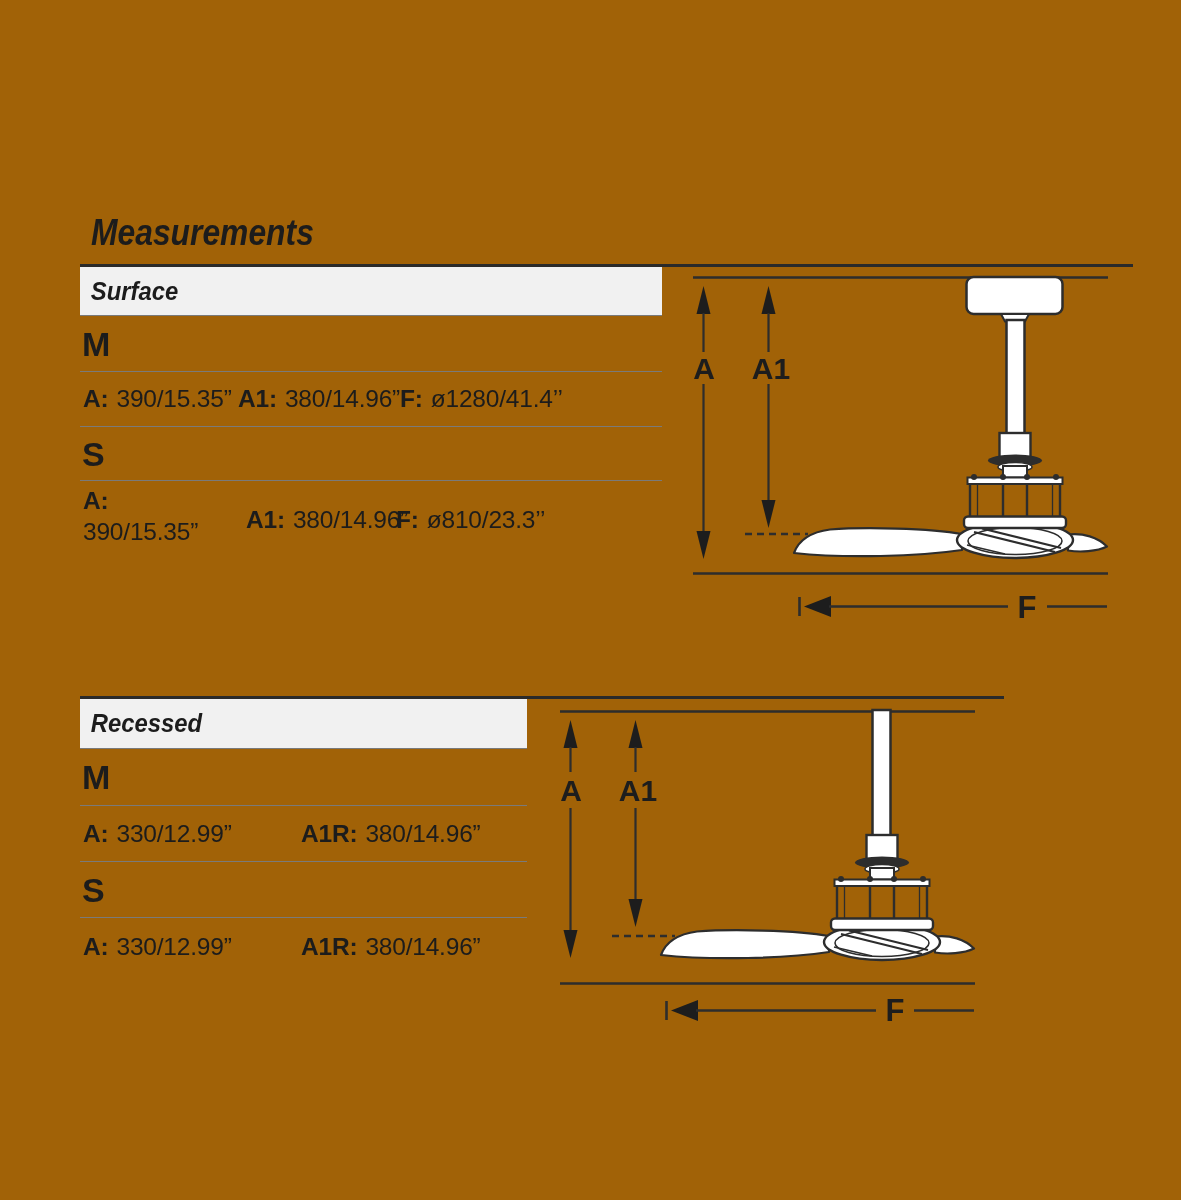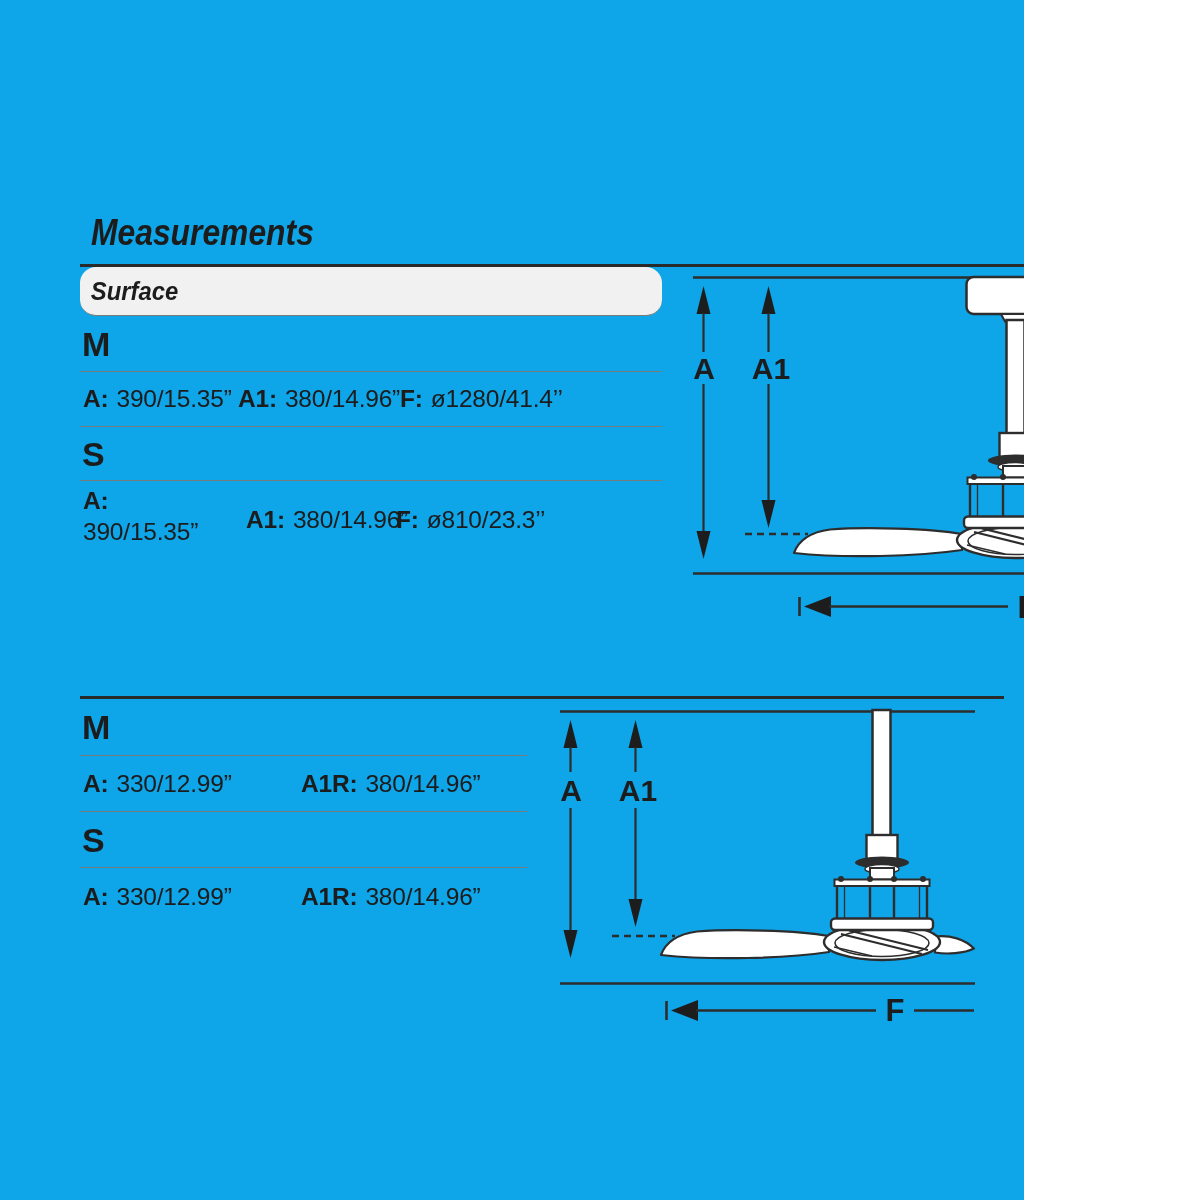--- a/index.html
+++ b/index.html
@@ -1,17 +1,17 @@
 <!DOCTYPE html>
 <html><head>
 <meta charset="utf-8">
 <style>
   html,body{margin:0;padding:0;background:#ffffff;}
   .canvas{
-    position:relative;width:1024px;height:1200px;background:#0ea5e9;
+    position:relative;width:1181px;height:1200px;background:#a16207;
     font-family:"Liberation Sans","DejaVu Sans",sans-serif;color:#1c1c1c;overflow:hidden;
   }
   .abs{position:absolute;}
   .title{
     left:91px;top:213px;font-size:37px;font-weight:bold;font-style:italic;
     line-height:40px;transform:scaleX(0.86);transform-origin:left center;white-space:nowrap;
   }
   .rule{background:#2a2a2a;height:3px;}
   .rule-top{left:80px;top:264px;width:1053px;}
   .rule-bottom{left:80px;top:696px;width:924px;}
@@ -23,21 +23,21 @@
   .thead{background:#f1f1f1;display:flex;align-items:center;}
   .thead .hlabel{
     font-size:26.5px;font-weight:bold;font-style:italic;padding-left:12px;
     transform:scaleX(0.9);transform-origin:left center;white-space:nowrap;
   }
   .size-row{display:flex;align-items:center;}
   .size-letter{font-size:34px;font-weight:bold;padding-left:2px;line-height:1;}
   .mm{position:absolute;white-space:nowrap;font-size:24.5px;letter-spacing:-0.2px;}
   .mm .lbl{font-weight:bold;margin-right:8px;}
   
-  .t-surface .thead{height:49px;border-radius:16px;}
+  .t-surface .thead{height:49px;}
   .t-surface .r-m{height:56px;}
   .t-surface .r-mv{height:55px;}
   .t-surface .r-s{height:54px;}
   .t-surface .r-sv{height:78px;}
   
   .t-recessed .thead{height:50px;}
   .t-recessed .r-m{height:57px;}
   .t-recessed .r-mv{height:56px;}
   .t-recessed .r-s{height:56px;}
   .t-recessed .r-sv{height:57px;}
@@ -74,20 +74,23 @@
     </div>
     <div class="trow r-sv last">
       <span class="mm" style="left:3px;top:6px;"><span class="lbl">A:</span></span>
       <span class="mm" style="left:3px;top:37px;"><span>390/15.35”</span></span>
       <span class="mm" style="left:166px;top:25px;"><span class="lbl">A1:</span><span>380/14.96”</span></span>
       <span class="mm" style="left:316px;top:25px;"><span class="lbl">F:</span><span>ø810/23.3’’</span></span>
     </div>
   </div>
 
   <div class="spec-table t-recessed">
+    <div class="trow thead">
+      <span class="hlabel">Recessed</span>
+    </div>
     <div class="trow size-row r-m">
       <span class="size-letter">M</span>
     </div>
     <div class="trow r-mv">
       <span class="mm" style="left:3px;top:14px;"><span class="lbl">A:</span><span>330/12.99”</span></span>
       <span class="mm" style="left:221px;top:14px;"><span class="lbl">A1R:</span><span>380/14.96”</span></span>
     </div>
     <div class="trow size-row r-s">
       <span class="size-letter">S</span>
     </div>

